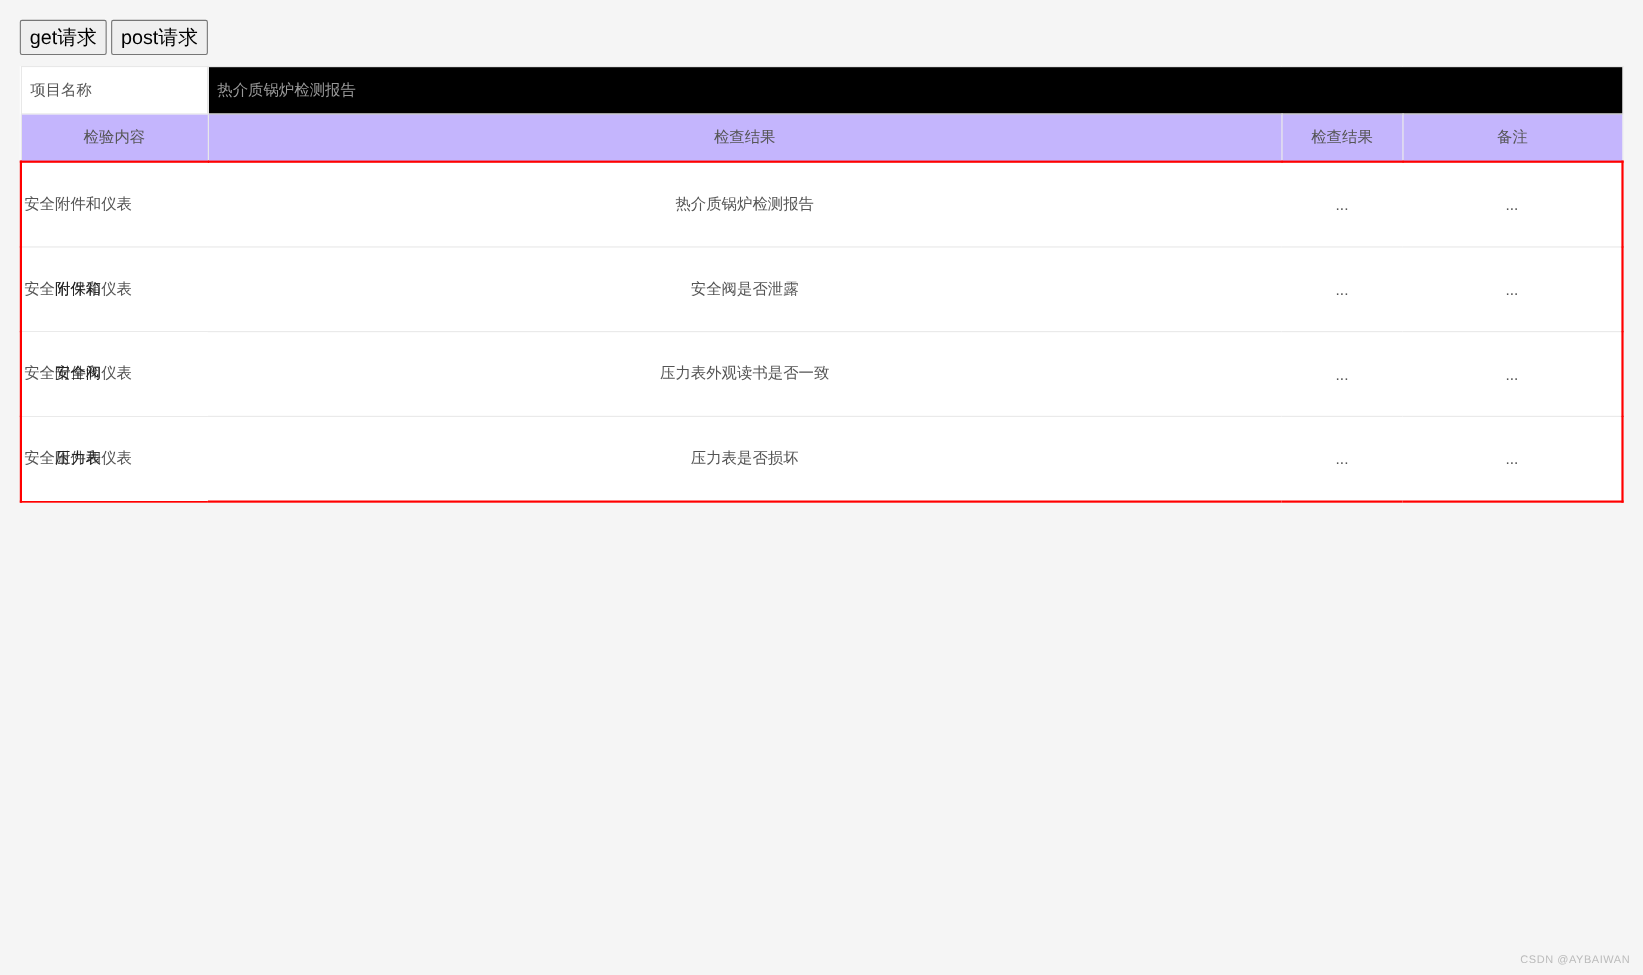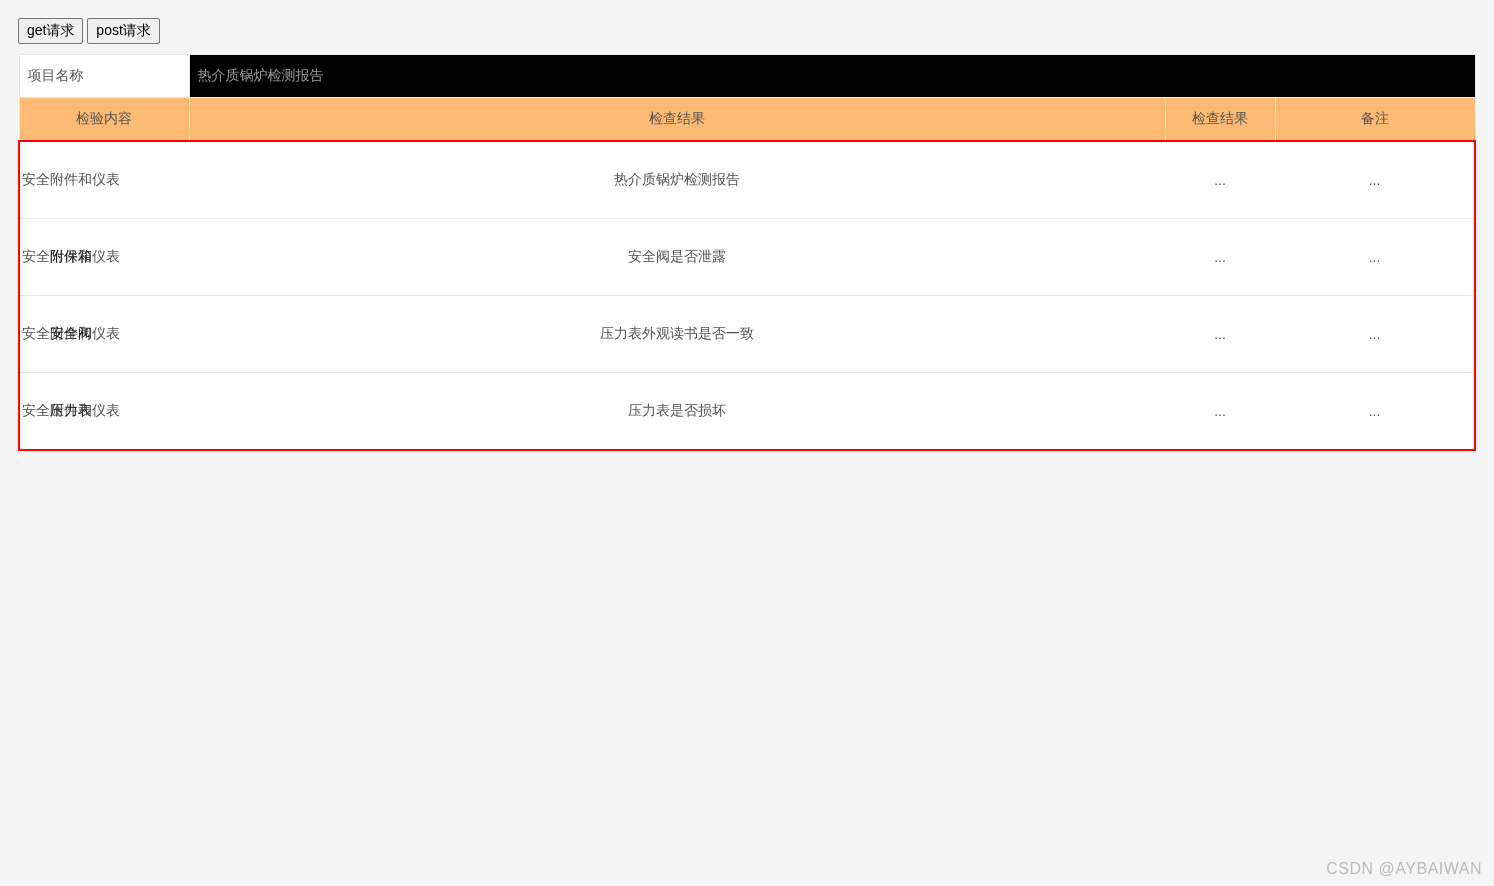--- a/index.html
+++ b/index.html
@@ -16,21 +16,21 @@
     .container {
       padding: 18px;
     }
     .button-row {
       margin-bottom: 10px;
     }
     .btn {
       background: #efefef;
       border: 1px solid #767676;
       padding: 3px 8px;
-      font-size: 14px;
+      font-size: 18px;
       cursor: pointer;
       border-radius: 2px;
       font-family: inherit;
     }
     .main-table {
       width: 100%;
       background: #fff;
       border-collapse: collapse;
     }
     .header-row td {
@@ -46,21 +46,21 @@
     .project-value-cell {
       background: #000000;
       color: #999 !important;
     }
     .sub-header-row th {
       border: 1px solid #e8e8e8;
       padding: 12px 8px;
       text-align: center;
       font-weight: normal;
       color: #555;
-      background: #fdba74;
+      background: #c4b5fd;
     }
     .col-content {
       width: 120px;
     }
     .col-item {
       width: auto;
     }
     .col-result {
       width: 110px;
     }
@@ -94,21 +94,21 @@
       position: absolute;
       left: 28px;
       top: 0;
       font-weight: 400;
       color: #222;
     }
     .watermark {
       position: fixed;
       bottom: 8px;
       right: 12px;
-      font-size: 16px;
+      font-size: 10px;
       color: #bbb;
       letter-spacing: 0.5px;
     }
   </style>
 </head>
 <body>
 
 <div class="container">
   <div class="button-row">
     <button class="btn">get请求</button>

